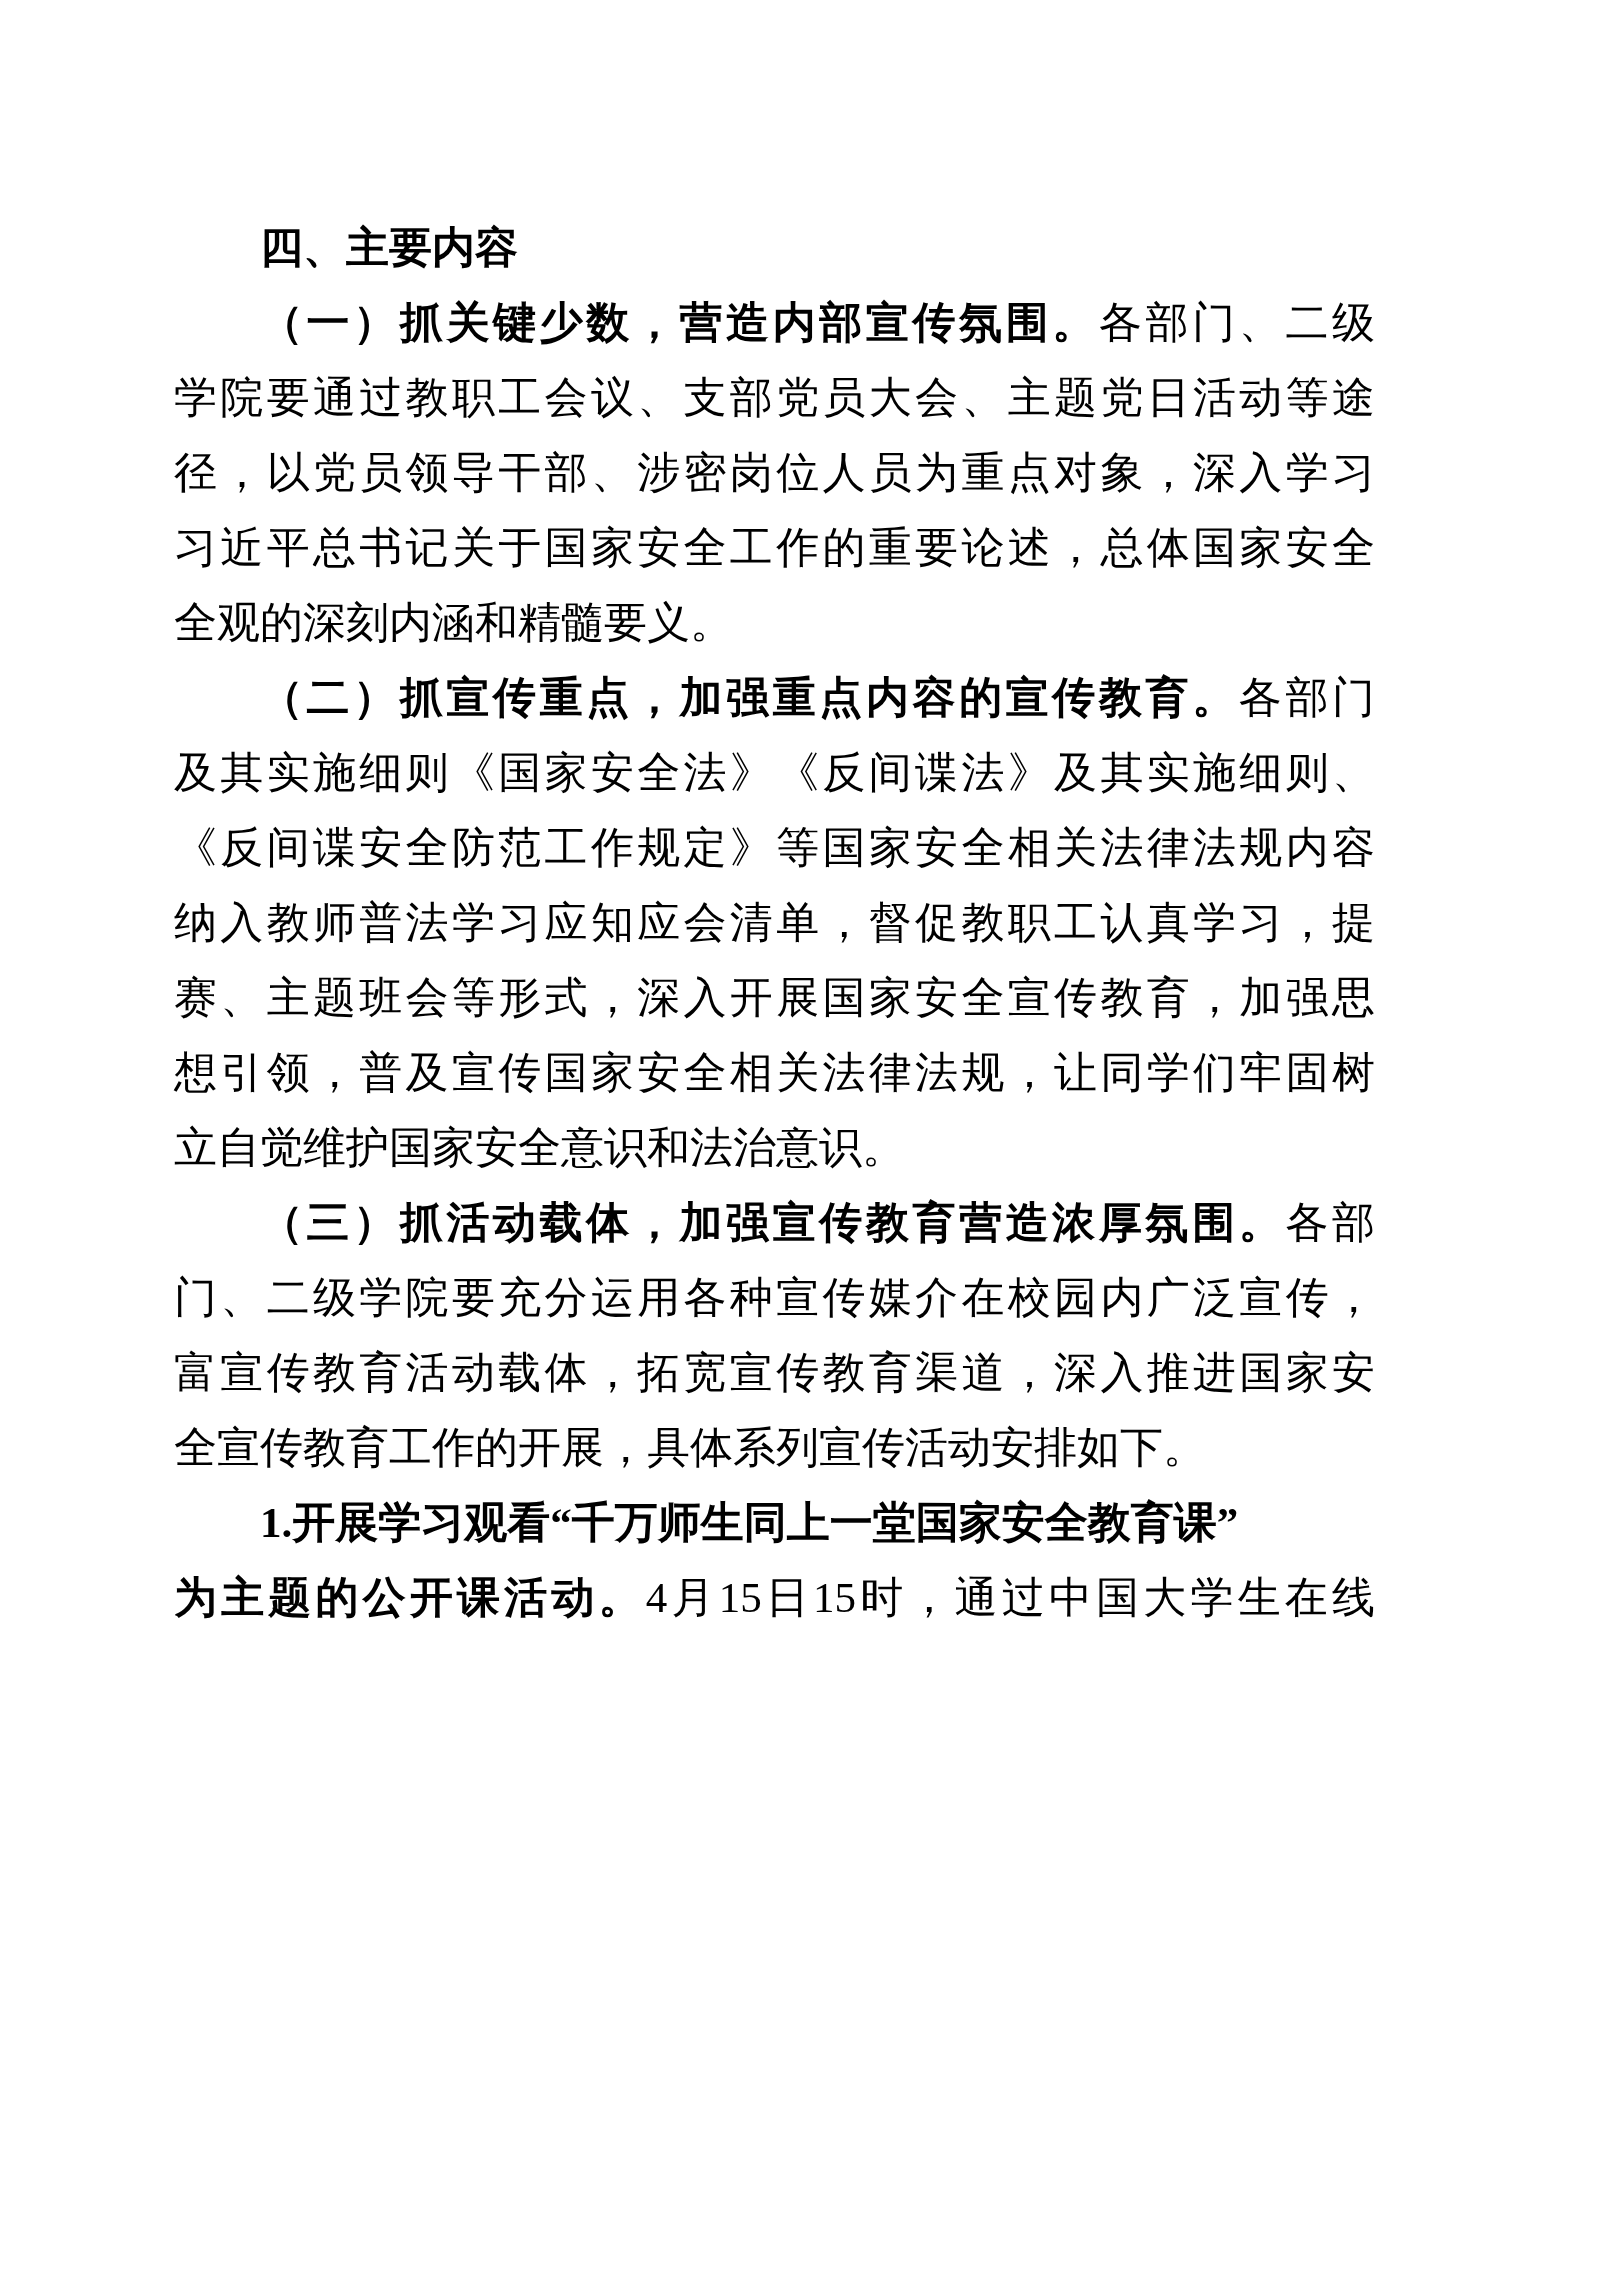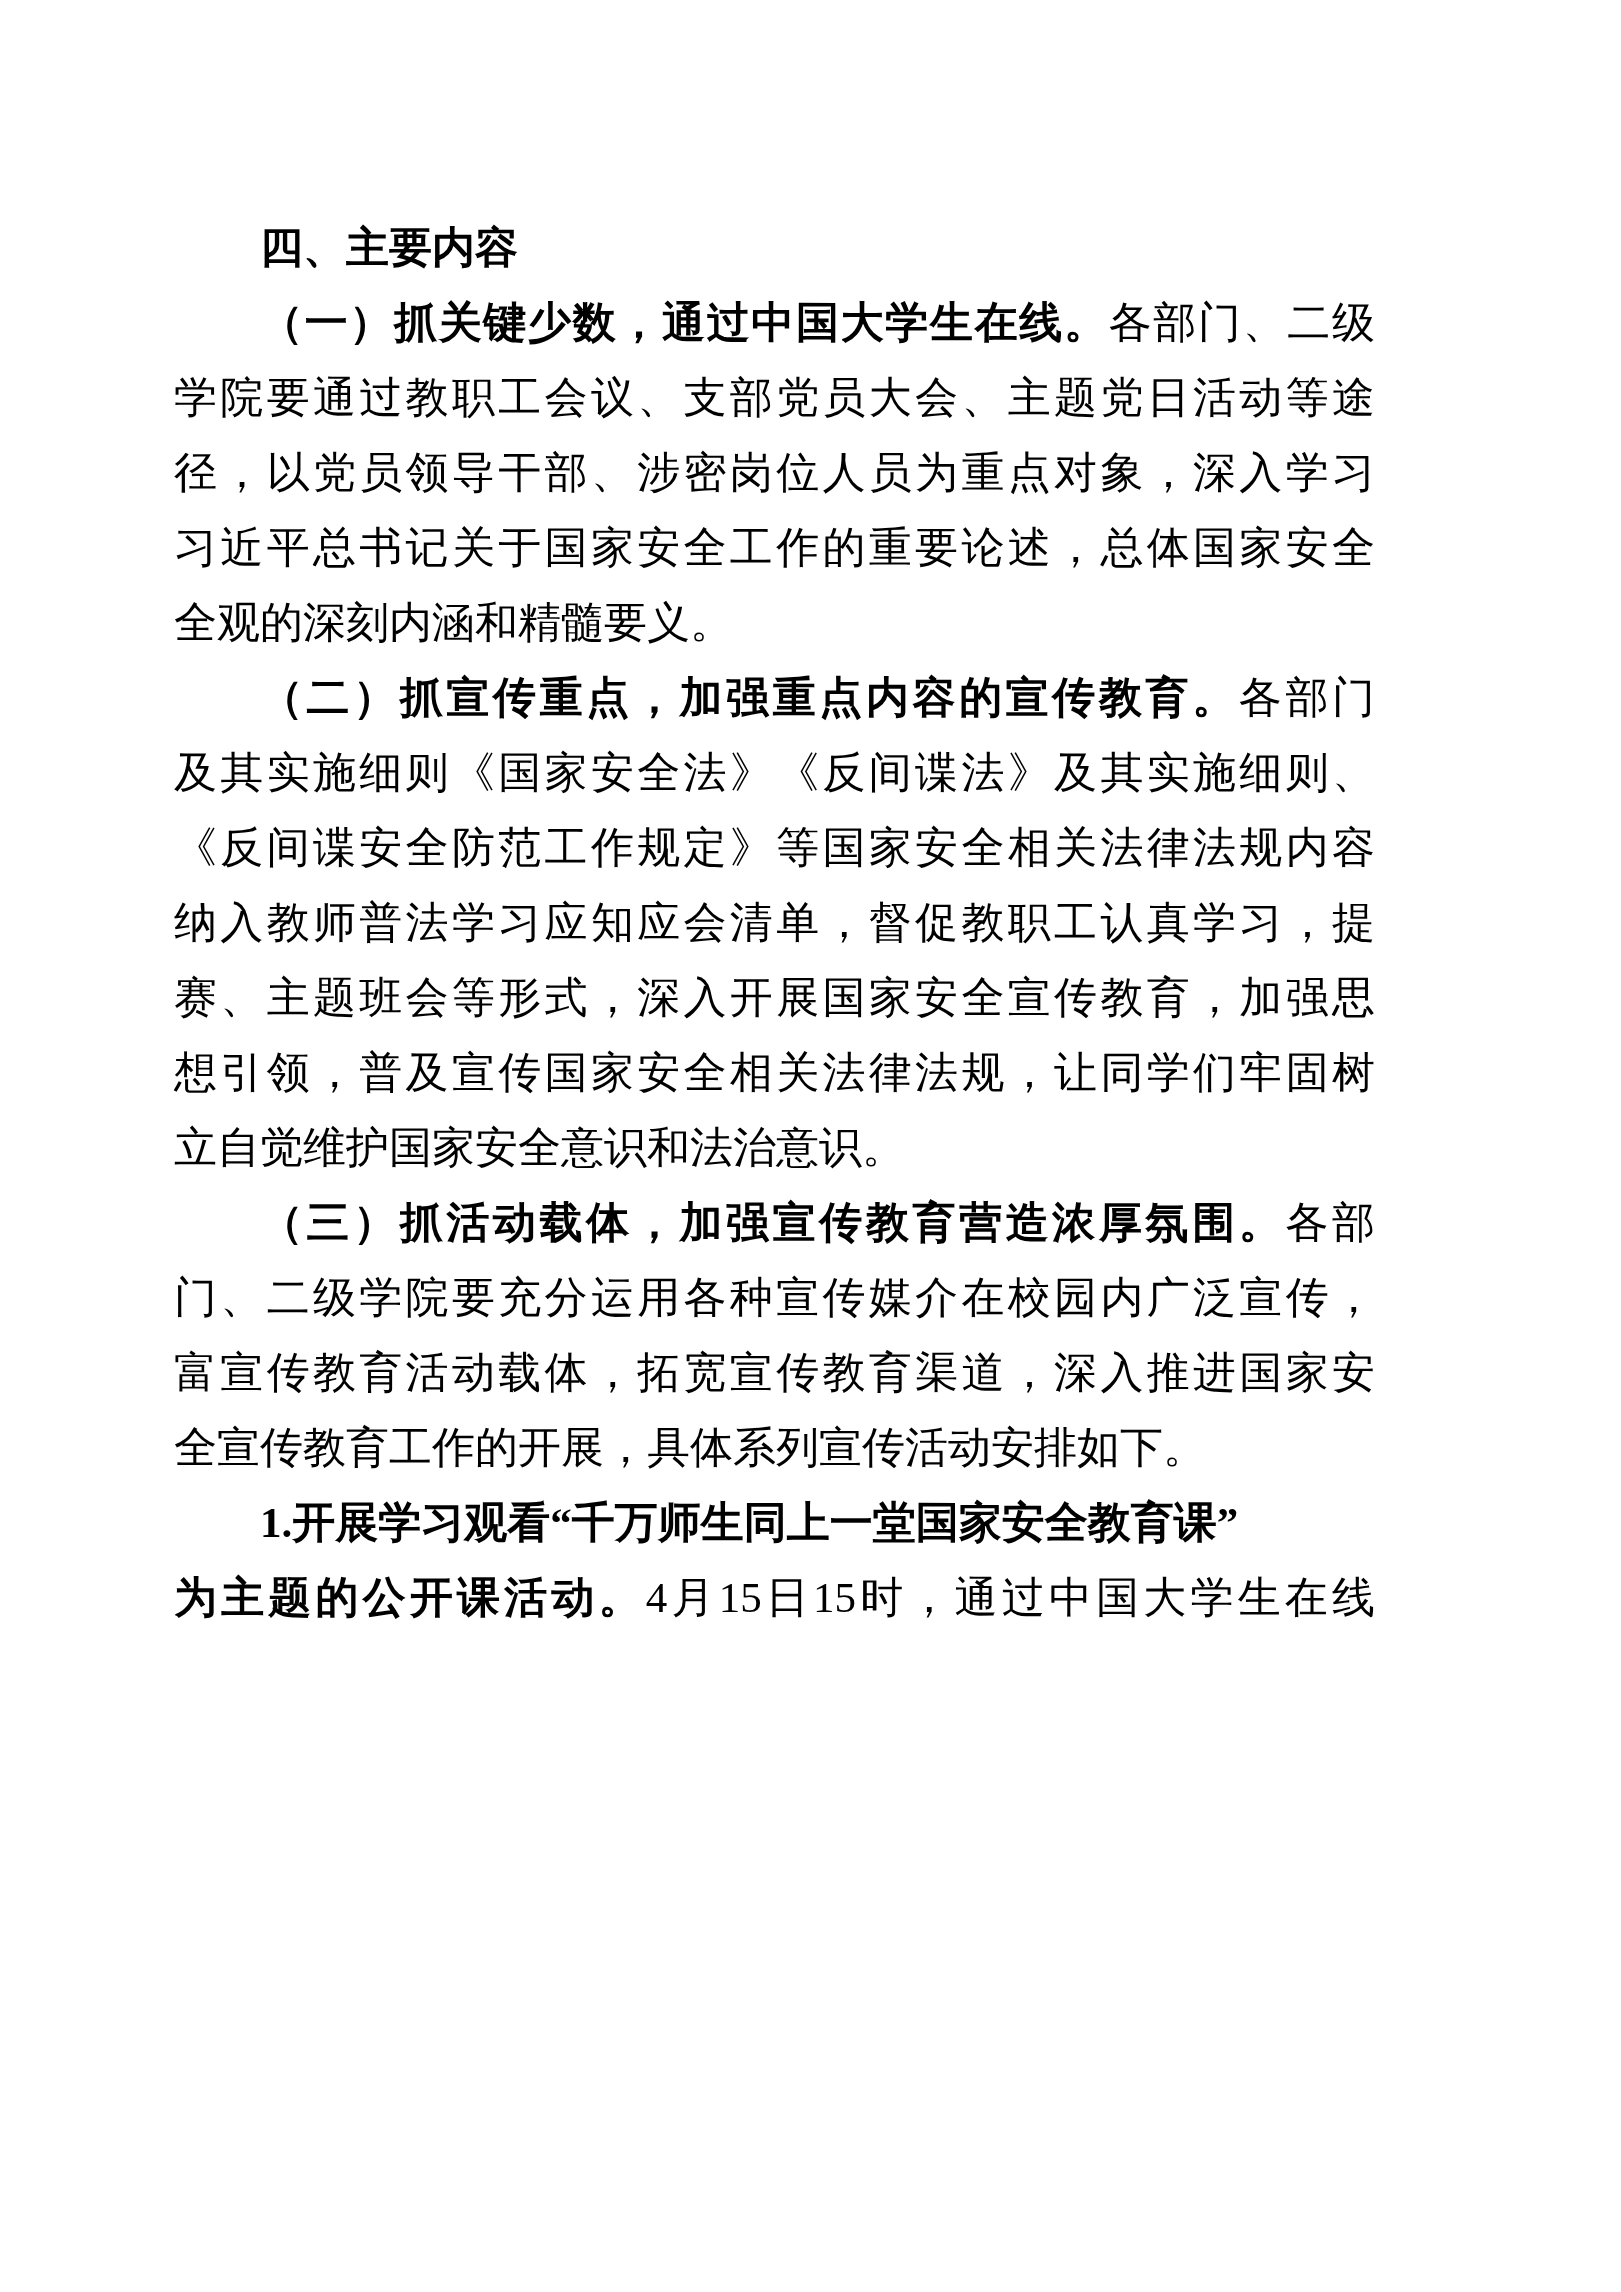--- a/index.html
+++ b/index.html
@@ -55,21 +55,21 @@
     letter-spacing: 2px;
     text-align: right;
   }
 </style>
 </head>
 <body>
 
 <div class="page">
   <div class="text-block">
       <div class="line ind heading"><span class="seg bold">四、主要内容</span></div>
-      <div class="line just ind"><span class="seg bold">（一）抓关键少数，通过中国大学生在线。</span><span class="seg">各部门、二级</span></div>
+      <div class="line just ind"><span class="seg bold">（一）抓关键少数，营造内部宣传氛围。</span><span class="seg">各部门、二级</span></div>
       <div class="line just"><span class="seg">学院要通过教职工会议、支部党员大会、主题党日活动等途</span></div>
       <div class="line just"><span class="seg">径，以党员领导干部、涉密岗位人员为重点对象，深入学习</span></div>
       <div class="line just"><span class="seg">习近平总书记关于国家安全工作的重要论述，总体国家安全</span></div>
       <div class="line"><span class="seg">全观的深刻内涵和精髓要义。</span></div>
       <div class="line just ind"><span class="seg bold">（二）抓宣传重点，加强重点内容的宣传教育。</span><span class="seg">各部门</span></div>
       <div class="line just"><span class="seg">及其实施细则《国家安全法》《反间谍法》及其实施细则、</span></div>
       <div class="line just"><span class="seg">《反间谍安全防范工作规定》等国家安全相关法律法规内容</span></div>
       <div class="line just"><span class="seg">纳入教师普法学习应知应会清单，督促教职工认真学习，提</span></div>
       <div class="line just"><span class="seg">赛、主题班会等形式，深入开展国家安全宣传教育，加强思</span></div>
       <div class="line just"><span class="seg">想引领，普及宣传国家安全相关法律法规，让同学们牢固树</span></div>

